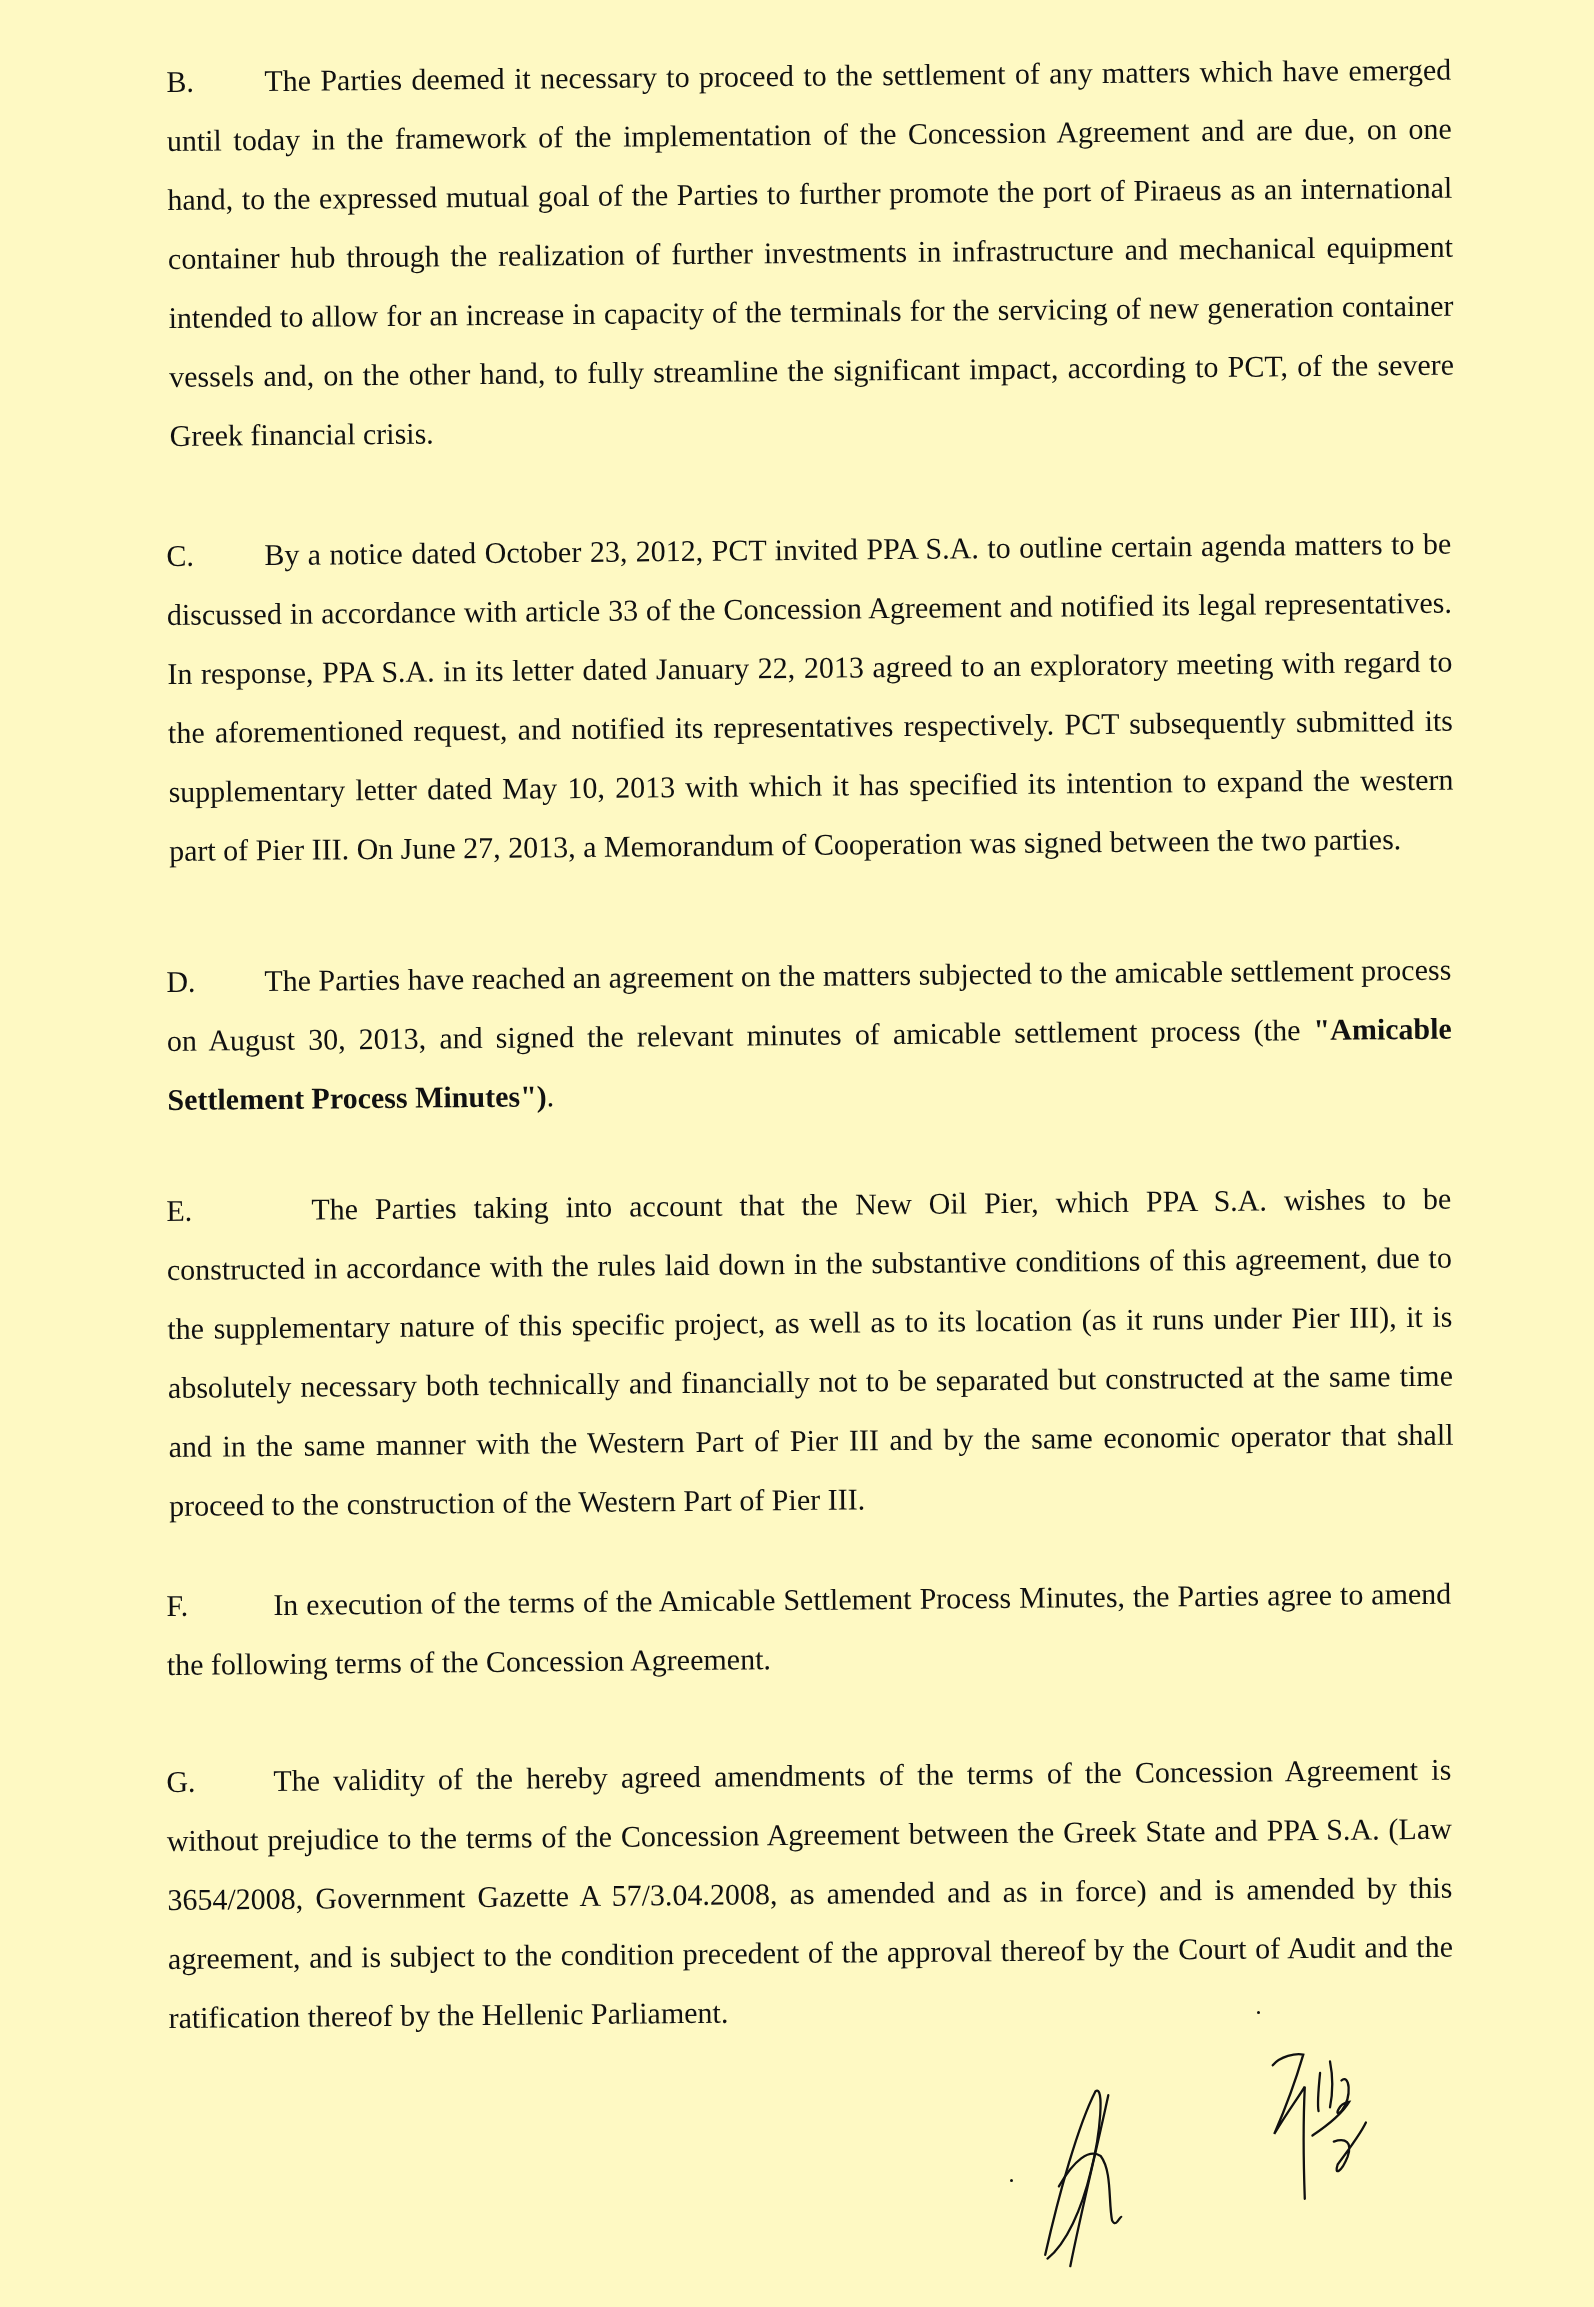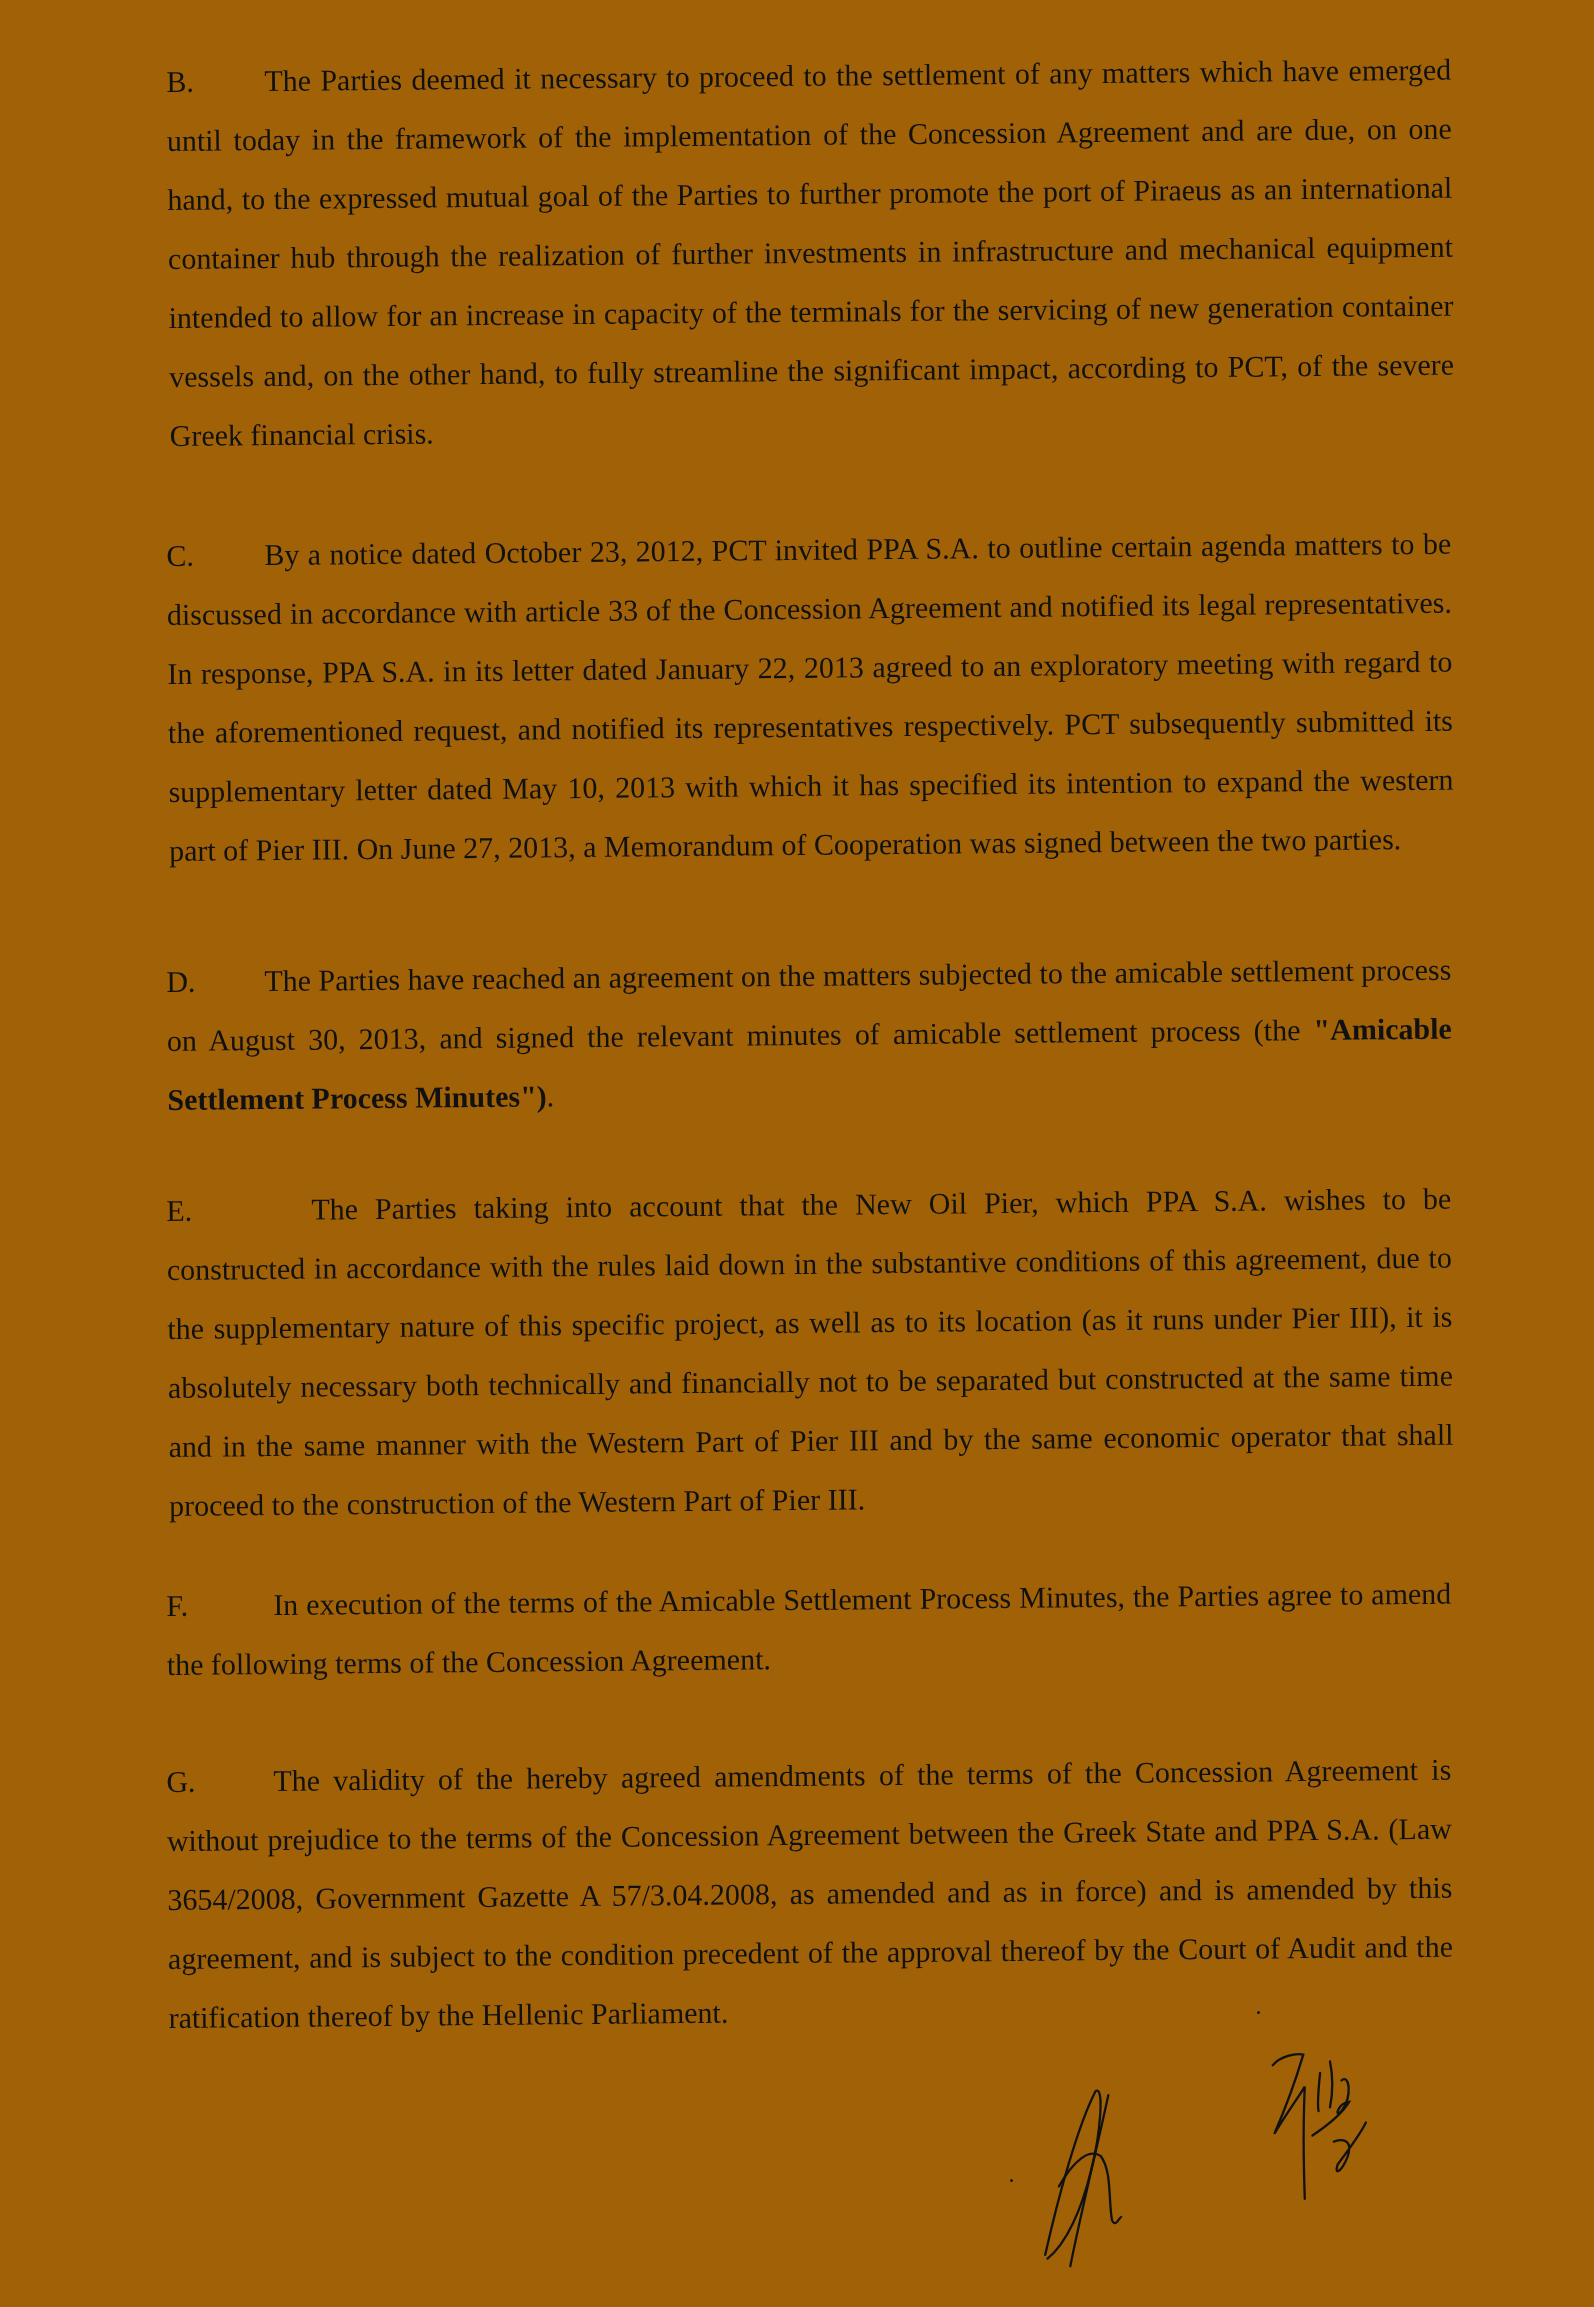--- a/index.html
+++ b/index.html
@@ -1,19 +1,19 @@
 <!DOCTYPE html>
 <html style="font-size:12.2px"><head>
   <meta charset="utf-8">
   <style>
     html, body { margin: 0; padding: 0; background: #ffffff; }
     body { width: 1595px; height: 2307px; position: relative; overflow: hidden; }
     .page {
       position: absolute; left: 0; top: 0; width: 1595px; height: 2307px;
-      background: #a16207; color: #111111;
+      background: #fef9c3; color: #111111;
       font-family: "Liberation Serif", "DejaVu Serif", serif;
     }
     .para {
       position: absolute; left: 166px; width: 1285px;
       font-size: 30px; line-height: 59px;
       text-align: justify; text-align-last: left;
       transform: rotate(-0.55deg); transform-origin: left top;
     }
     .para .letter { display: inline-block; font-weight: normal; }
     .bold { font-weight: bold; }

